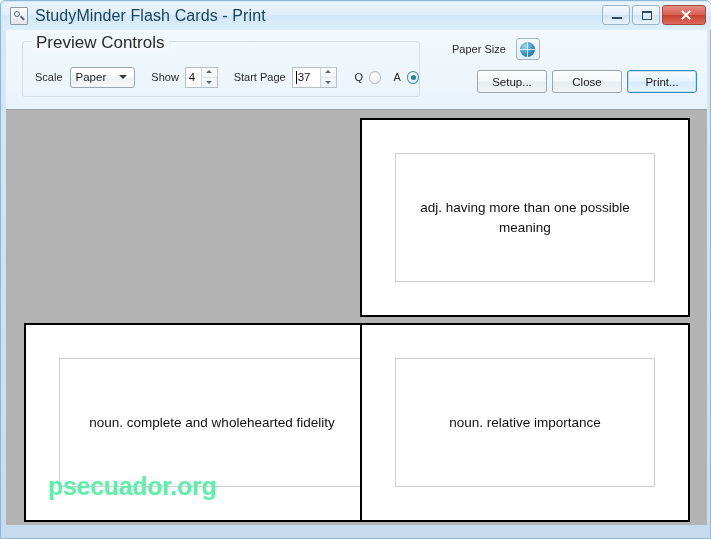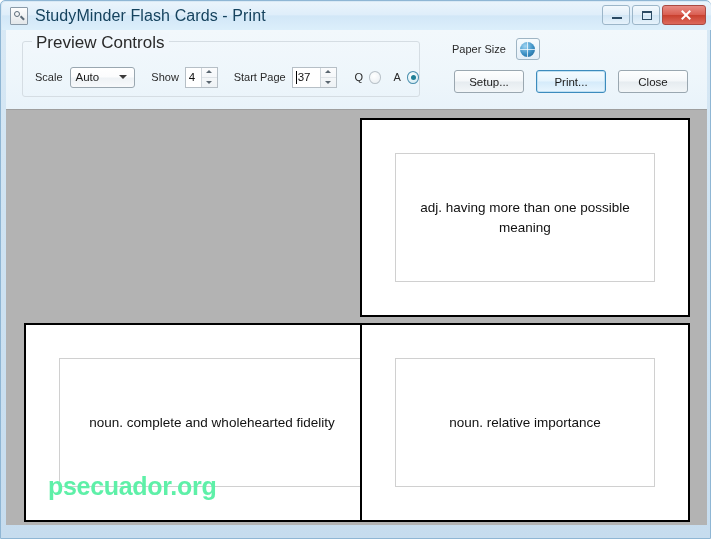--- a/index.html
+++ b/index.html
@@ -300,23 +300,23 @@
     content: "";
     position: absolute;
     left: 0; right: 0; top: 50%;
     height: 1px;
     margin-top: -0.5px;
     background: rgba(255,255,255,0.75);
   }
 
   .btn-row {
     position: absolute;
-    left: 448px; top: 40px;
-    display: flex;
-    gap: 12px;
+    left: 471px; top: 40px;
+    display: flex;
+    gap: 5px;
     align-items: flex-end;
   }
   .btn {
     width: 70px; height: 23px;
     box-sizing: border-box;
     border: 1px solid #9aa7b0;
     border-radius: 3px;
     background: linear-gradient(to bottom, #fdfefe 0%, #f4f7f9 48%, #e6ecf0 52%, #f2f6f8 100%);
     font-size: 11.5px;
     color: #1a1a1a;
@@ -393,21 +393,21 @@
   <div class="toolstrip">
 
     <div class="groupbox">
       <div class="groupbox-label">Preview Controls</div>
 
       <div class="ctl-row">
 
         <span class="lbl" style="margin-left:12px;">Scale</span>
 
         <div class="combo" style="width:70px; margin-left:7px;">
-          <span>Auto</span>
+          <span>Paper</span>
           <span class="arrow"></span>
         </div>
 
         <span class="lbl" style="margin-left:16px;">Show</span>
 
         <div class="spin" style="width:35px; margin-left:6px;">
           <div class="val">4</div>
           <div class="btns">
             <div class="up"></div>
             <div class="down"></div>
@@ -438,22 +438,22 @@
 
     <div class="paper-row">
       <span class="lbl">Paper Size</span>
       <div class="help-btn">
         <span class="globe"></span>
       </div>
     </div>
 
     <div class="btn-row">
       <div class="btn">Setup...</div>
+      <div class="btn">Close</div>
       <div class="btn focused">Print...</div>
-      <div class="btn">Close</div>
     </div>
 
   </div>
 
   <div class="preview">
 
 
     <div class="page" style="left:354px; top:8px; width:330px; height:199px;">
       <div class="card-inner" style="left:33px; top:33px; right:33px; bottom:33px;">
         <span>adj. having more than one possible meaning</span>

